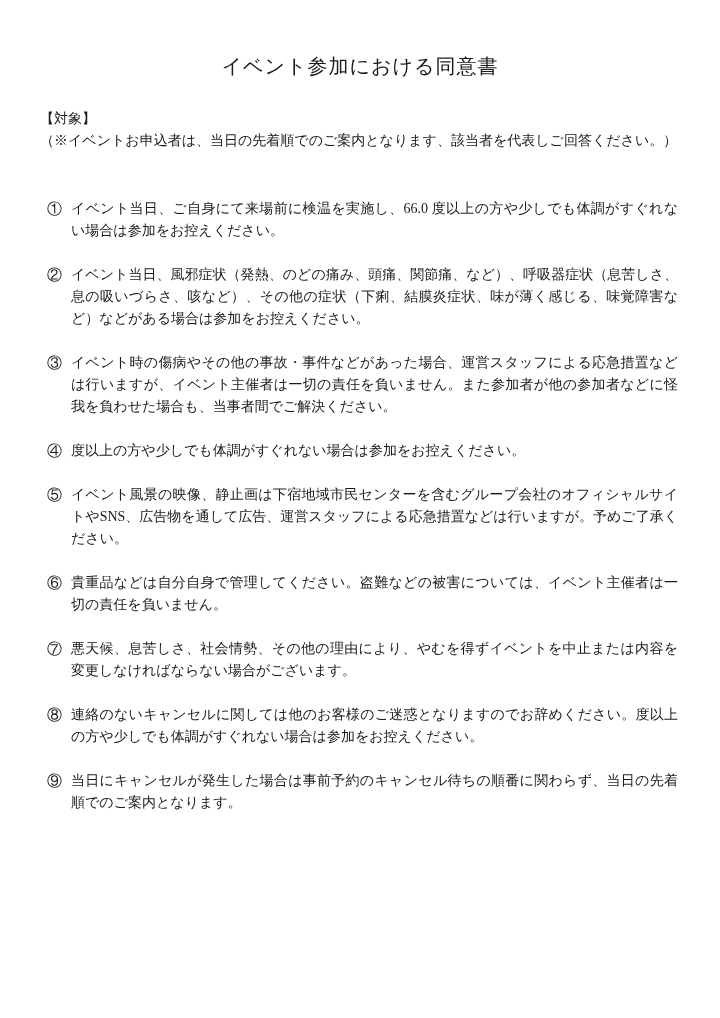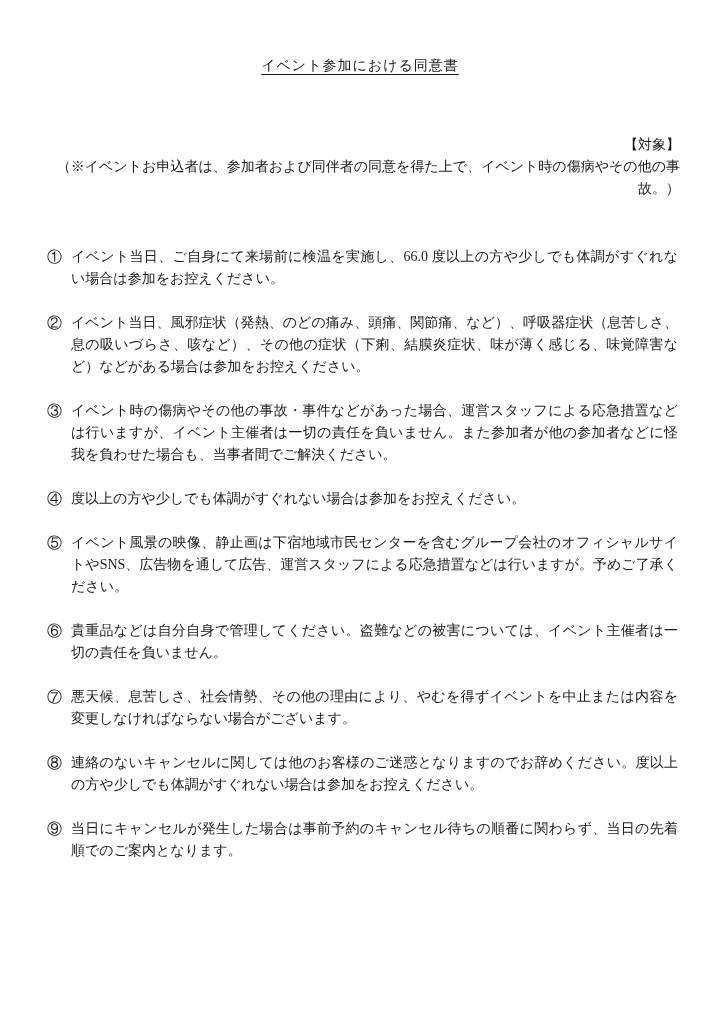--- a/index.html
+++ b/index.html
@@ -15,30 +15,29 @@
     overflow: hidden;
   }
   .page {
     width: 720px;
     height: 1018px;
     background: #ffffff;
     padding: 52px 40px 40px 40px;
   }
   .doc-title {
     text-align: center;
-    font-size: 14px;
+    font-size: 20px;
     font-weight: 500;
     letter-spacing: 1px;
-    text-decoration: underline;
     text-underline-offset: 4px;
     line-height: 28px;
   }
   .target-block {
-    margin-top: 54px;
-    text-align: right;
+    margin-top: 28px;
+    text-align: left;
     font-size: 14px;
     line-height: 22px;
   }
   .doc-list {
     margin-top: 46px;
     padding-left: 7px;
     padding-right: 2px;
     font-size: 14px;
     line-height: 22px;
   }
@@ -59,21 +58,21 @@
 </style>
 </head>
 <body>
 
 <div class="page">
 
   <h1 class="doc-title">イベント参加における同意書</h1>
 
   <div class="target-block">
     <div>【対象】</div>
-    <div>（※イベントお申込者は、参加者および同伴者の同意を得た上で、イベント時の傷病やその他の事故。）</div>
+    <div>（※イベントお申込者は、当日の先着順でのご案内となります、該当者を代表しご回答ください。）</div>
   </div>
 
   <div class="doc-list">
     <div class="doc-item">
       <span class="num">①</span>
       <span class="txt">イベント当日、ご自身にて来場前に検温を実施し、66.0 度以上の方や少しでも体調がすぐれない場合は参加をお控えください。</span>
     </div>
     <div class="doc-item">
       <span class="num">②</span>
       <span class="txt">イベント当日、風邪症状（発熱、のどの痛み、頭痛、関節痛、など）、呼吸器症状（息苦しさ、息の吸いづらさ、咳など）、その他の症状（下痢、結膜炎症状、味が薄く感じる、味覚障害など）などがある場合は参加をお控えください。</span>

